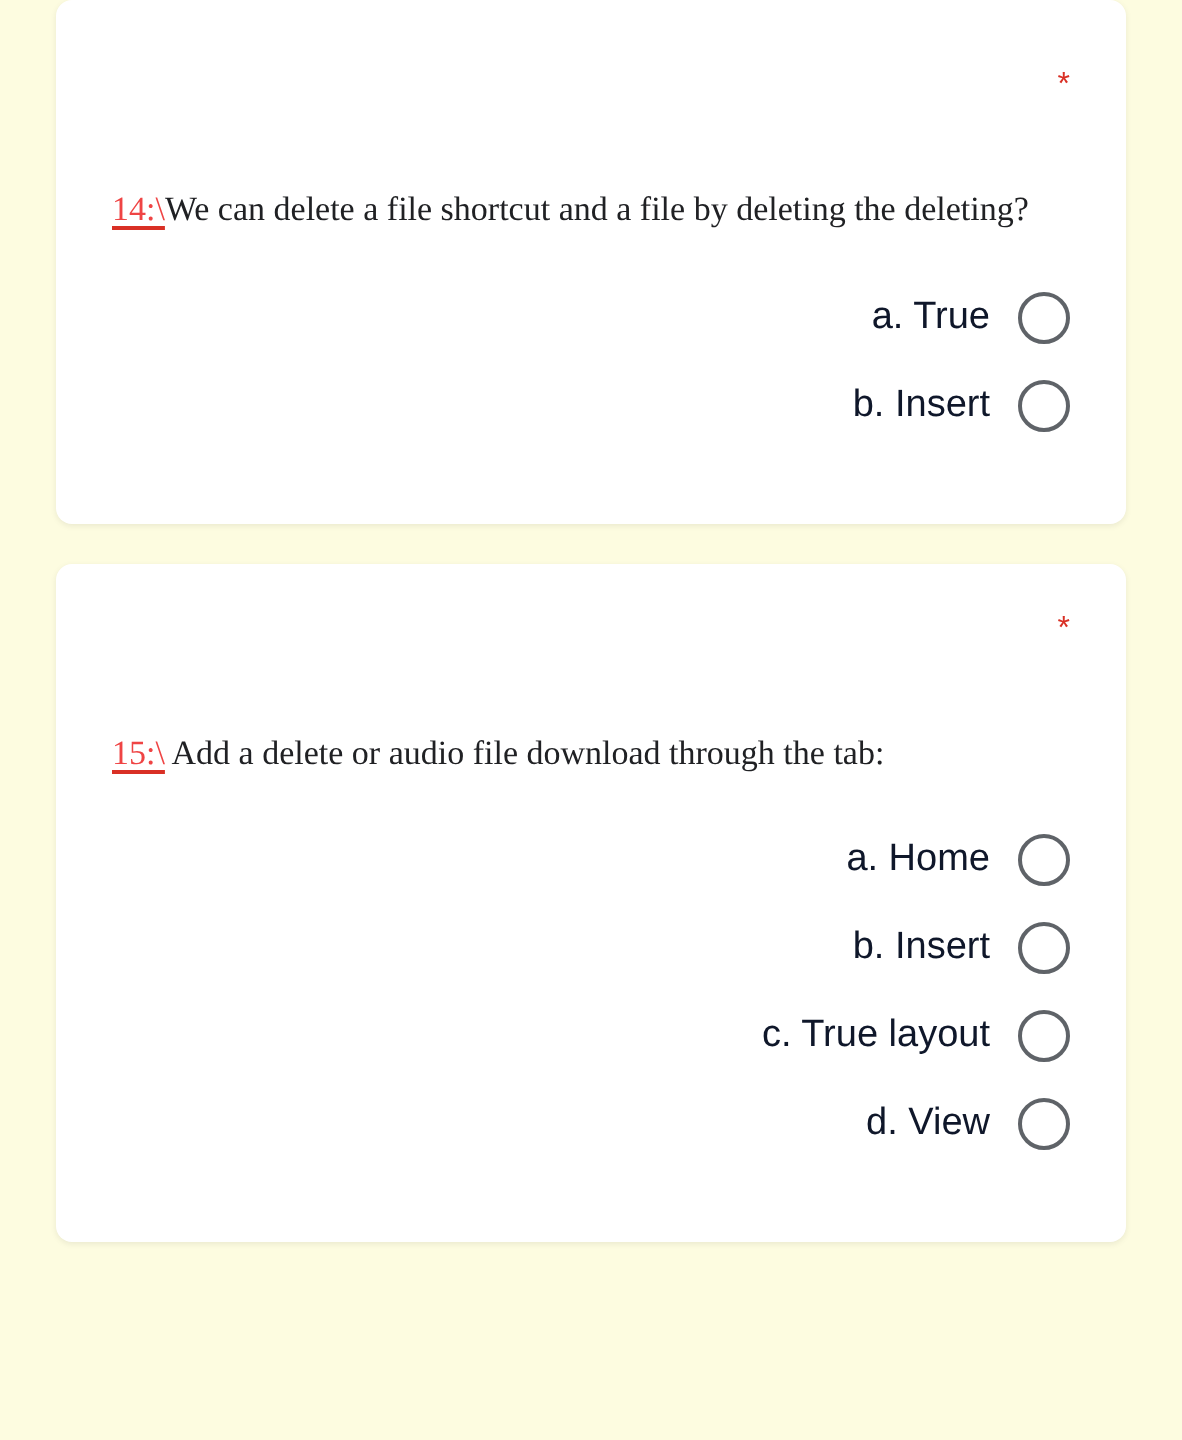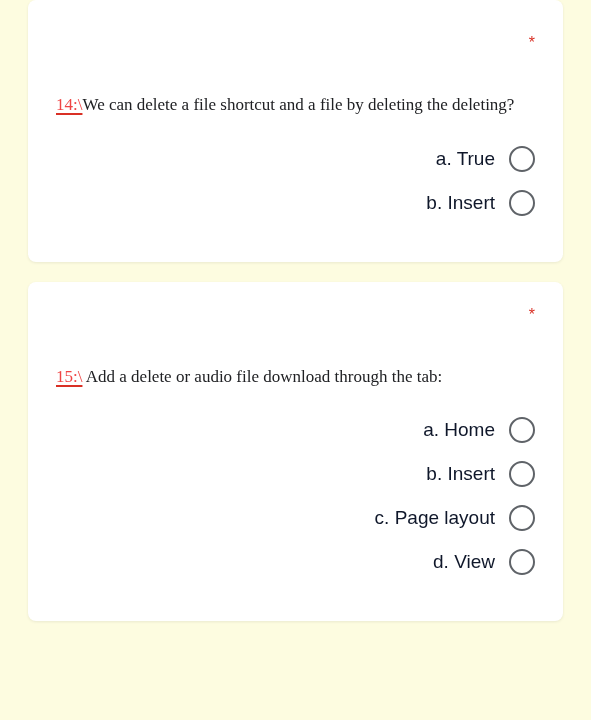--- a/index.html
+++ b/index.html
@@ -91,20 +91,20 @@
   </div>
   <div class="option-row">
     <span class="option-label">a. Home</span>
     <span class="radio-circle"></span>
   </div>
   <div class="option-row">
     <span class="option-label">b. Insert</span>
     <span class="radio-circle"></span>
   </div>
   <div class="option-row">
-    <span class="option-label">c. Page layout</span>
+    <span class="option-label">c. True layout</span>
     <span class="radio-circle"></span>
   </div>
   <div class="option-row">
     <span class="option-label">d. View</span>
     <span class="radio-circle"></span>
   </div>
 </div>
 
 </body></html>

